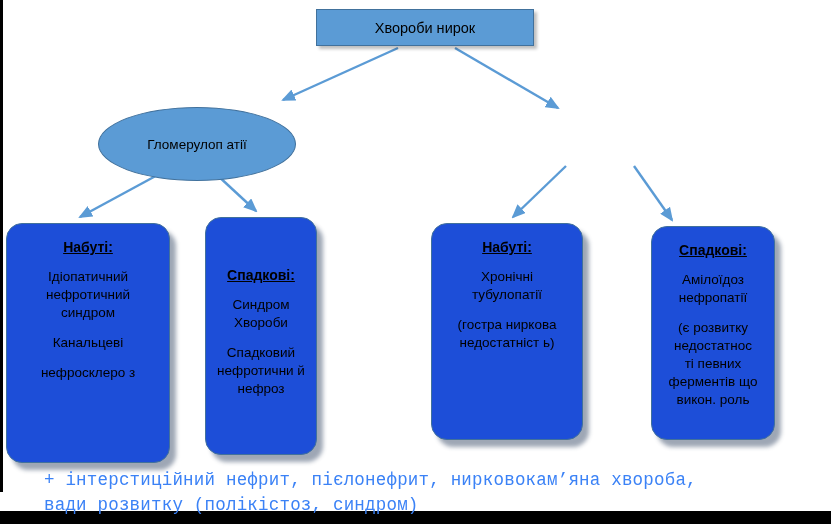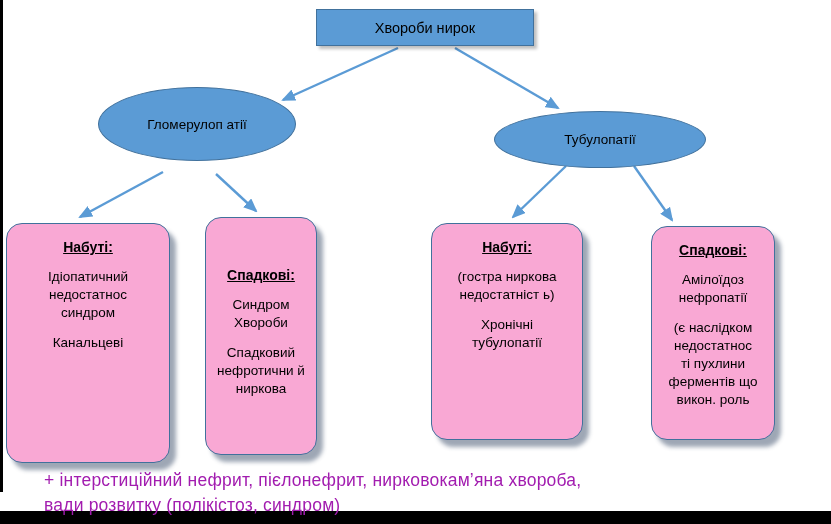--- a/index.html
+++ b/index.html
@@ -24,25 +24,25 @@
     box-sizing:border-box;
     display:flex;align-items:center;justify-content:center;
     text-align:center;
   }
   .root-box{
     left:316px;top:9px;width:218px;height:37px;
     font-size:14.5px;
     box-shadow:3px 3px 3px rgba(0,0,0,0.25);
   }
   .ellipse{border-radius:50%;font-size:13.5px;line-height:17px;}
-  .ellipse-left{left:98px;top:87px;width:198px;height:74px;padding:0 44px;}
+  .ellipse-left{left:98px;top:107px;width:198px;height:74px;padding:0 44px;}
   .ellipse-right{left:494px;top:111px;width:212px;height:57px;}
   .leaf-box{
     position:absolute;
-    background:#f9a8d4;
+    background:#1d4ed8;
     border:1.6px solid #41719C;
     box-sizing:border-box;
     border-radius:16px;
     box-shadow:6px 7px 4px rgba(40,60,90,0.45);
     text-align:center;
     font-size:13.5px;line-height:18px;
   }
   .leaf-box .title{
     font-weight:bold;text-decoration:underline;
     margin:0 0 12px 0;font-size:14px;
@@ -53,22 +53,23 @@
   .box-3{left:431px;top:223px;width:152px;height:217px;padding:14px 25px 0 25px;}
   .box-4{left:651px;top:226px;width:124px;height:214px;padding:14px 16px 0 16px;}
   .arrows{
     position:absolute;left:0;top:0;width:831px;height:524px;
     pointer-events:none;
   }
   .arrows line{stroke:#5B9BD5;stroke-width:2.4;}
   .footer{
     position:absolute;left:44px;top:468px;
     font-size:17.5px;line-height:25px;
-    color:#a21caf;
+    color:#3b82f6;
     letter-spacing:0.2px;
+    font-family:Liberation Mono, monospace;
   }
 </style>
 </head>
 <body>
 
 <div class="slide">
 
   <div class="frame-left"></div>
   <div class="frame-bottom"></div>
 
@@ -87,46 +88,44 @@
   </svg>
 
   <div class="shape root-box">
     <span>Хвороби нирок</span>
   </div>
 
   <div class="shape ellipse ellipse-left">
     <span>Гломерулоп атії</span>
   </div>
 
-  <div class="shape ellipse ellipse-right">
-    <span>Тубулопатії</span>
-  </div>
 
   <div class="leaf-box box-1">
     <p class="title">Набуті:</p>
-    <p>Ідіопатичний недостатнос синдром</p>
+    <p>Ідіопатичний нефротичний синдром</p>
     <p>Канальцеві</p>
+    <p>нефросклеро з</p>
   </div>
 
   <div class="leaf-box box-2">
     <p class="title">Спадкові:</p>
     <p>Синдром Хвороби</p>
-    <p>Спадковий нефротични й ниркова</p>
+    <p>Спадковий нефротични й нефроз</p>
   </div>
 
   <div class="leaf-box box-3">
     <p class="title">Набуті:</p>
+    <p>Хронічні тубулопатії</p>
     <p>(гостра ниркова недостатніст ь)</p>
-    <p>Хронічні тубулопатії</p>
   </div>
 
   <div class="leaf-box box-4">
     <p class="title">Спадкові:</p>
     <p>Амілоїдоз нефропатії</p>
-    <p>(є наслідком недостатнос ті пухлини ферментів що викон. роль</p>
+    <p>(є розвитку недостатнос ті певних ферментів що викон. роль</p>
   </div>
 
   <div class="footer">
     <div>+ інтерстиційний нефрит, пієлонефрит, нирковокам’яна хвороба,</div>
     <div>вади розвитку (полікістоз, синдром)</div>
   </div>
 
 </div>
 
 </body></html>

